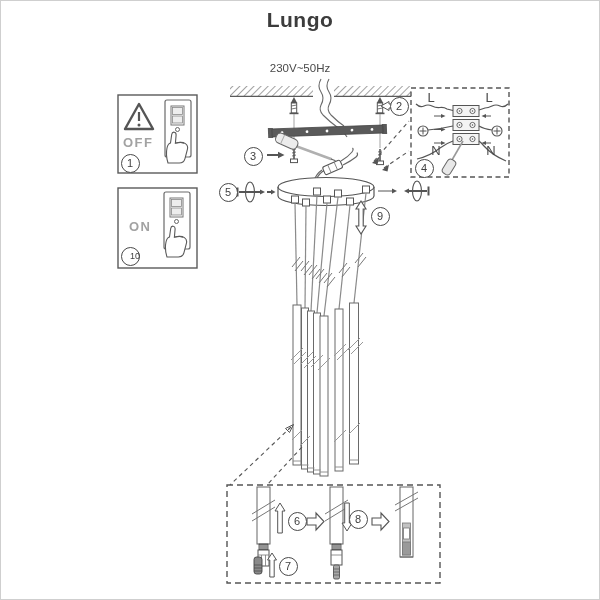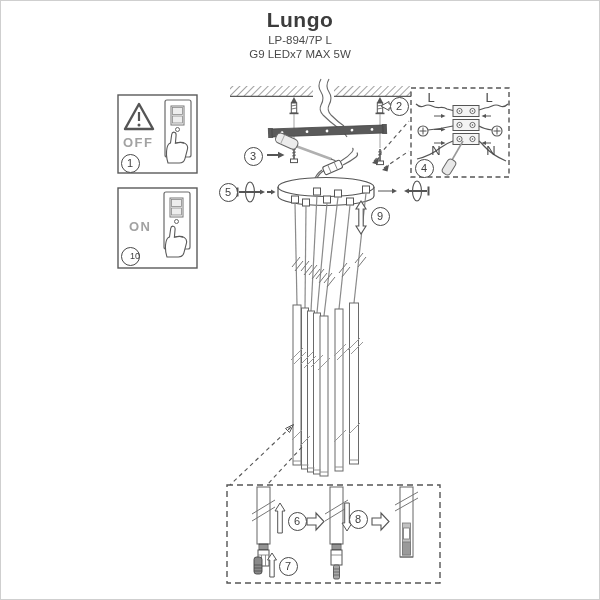--- a/index.html
+++ b/index.html
@@ -373,22 +373,21 @@
         <rect x="254" y="557" width="8" height="17" rx="2.5" fill="#8a8a8a" stroke="#444" stroke-width="0.9"></rect>
         <line x1="254" y1="565" x2="262" y2="565" stroke="#444" stroke-width="0.7"></line>
         <line x1="254" y1="568" x2="262" y2="568" stroke="#444" stroke-width="0.7"></line>
         <line x1="254" y1="571" x2="262" y2="571" stroke="#444" stroke-width="0.7"></line>
       </g>
       <polygon points="272,553 276.5,560 274.2,560 274.2,577 269.8,577 269.8,560 267.5,560" fill="#fff" stroke="#555" stroke-width="1"></polygon>
     </g>
   </svg>
 
   <div class="abs hdr title">Lungo</div>
-  <div class="abs hdr sub sub1">LP-894/7P L</div>
-  <div class="abs hdr sub sub2">G9 LEDx7 MAX 5W</div>
+  <div class="abs hdr sub sub3">230V~50Hz</div>
 
   <div class="switchlabel" style="left:123px;top:135px;">OFF</div>
   <div class="switchlabel" style="left:129px;top:219px;">ON</div>
 
   <div class="step" style="left:120.5px;top:153.5px;">1</div>
   <div class="step small" style="left:120.5px;top:246.5px;">10</div>
 
   <div class="step" style="left:389.5px;top:96.5px;">2</div>
   <div class="step" style="left:243.5px;top:146.5px;">3</div>
   <div class="step" style="left:414.5px;top:158.5px;">4</div>

